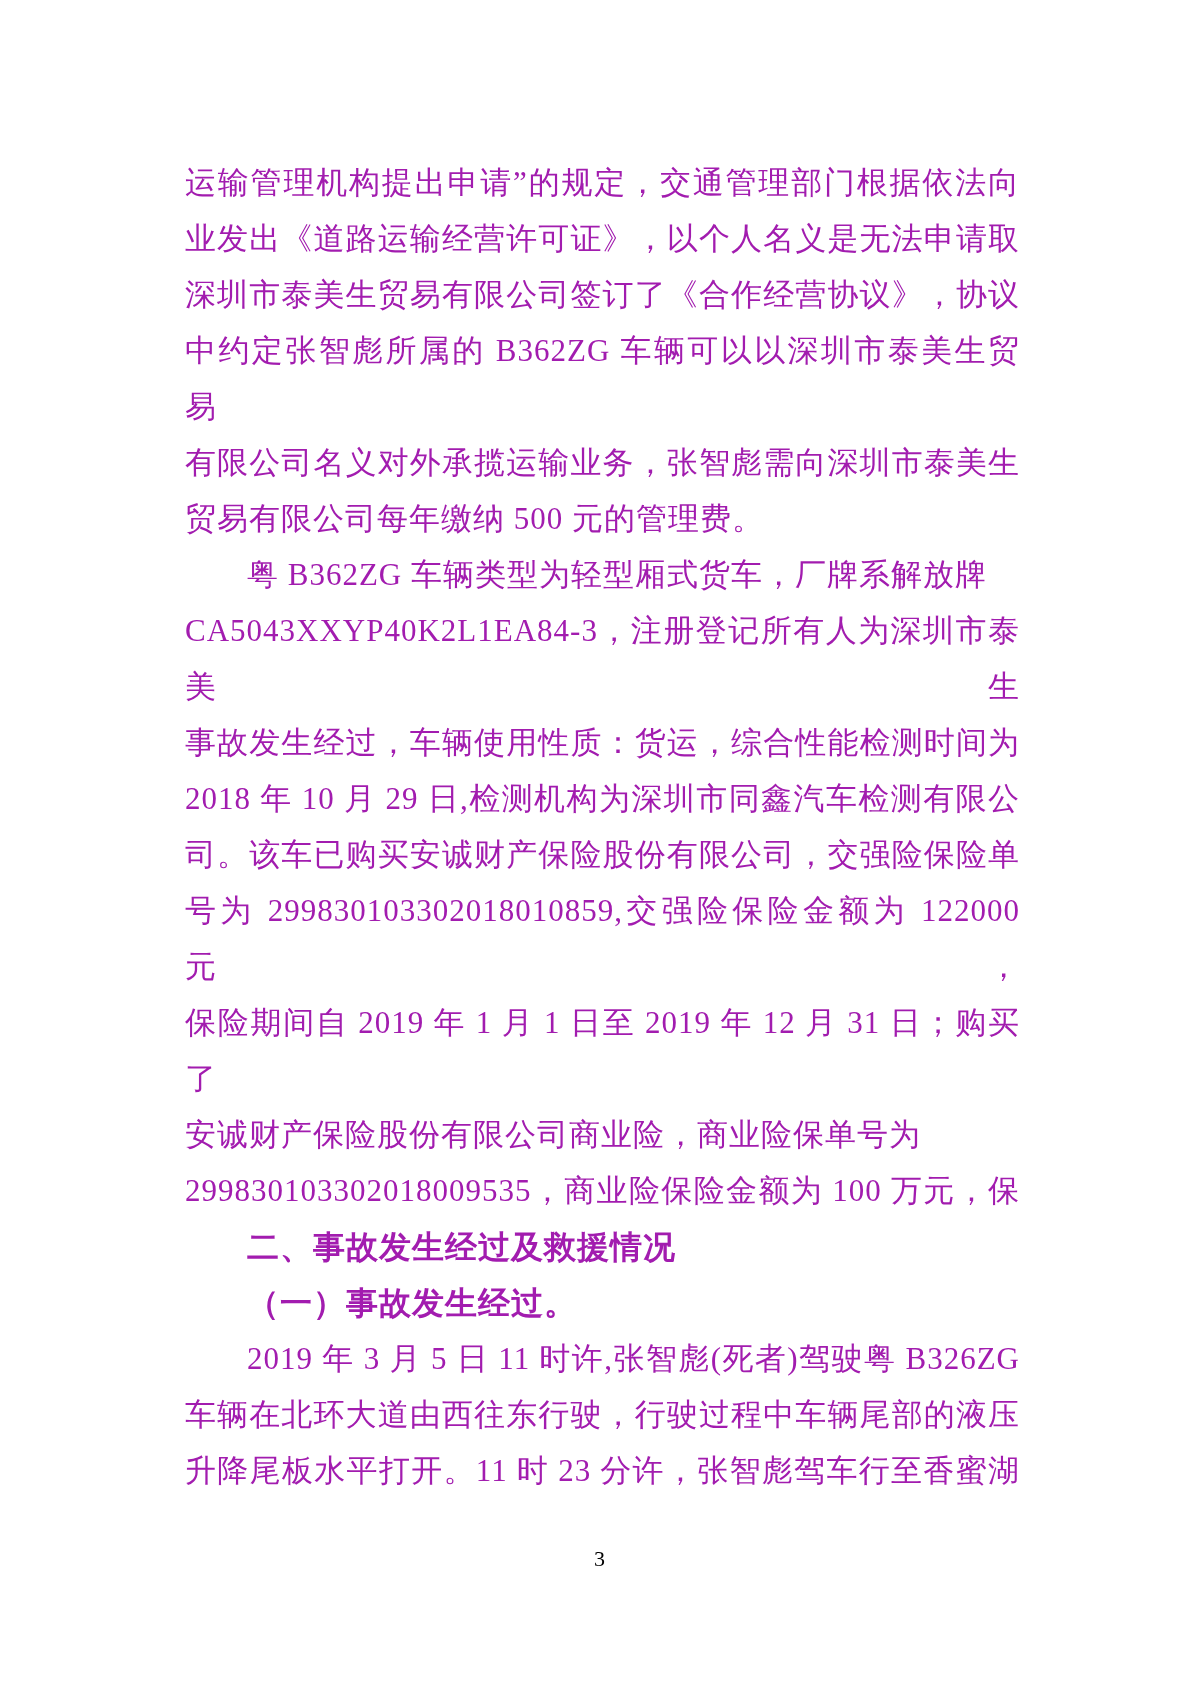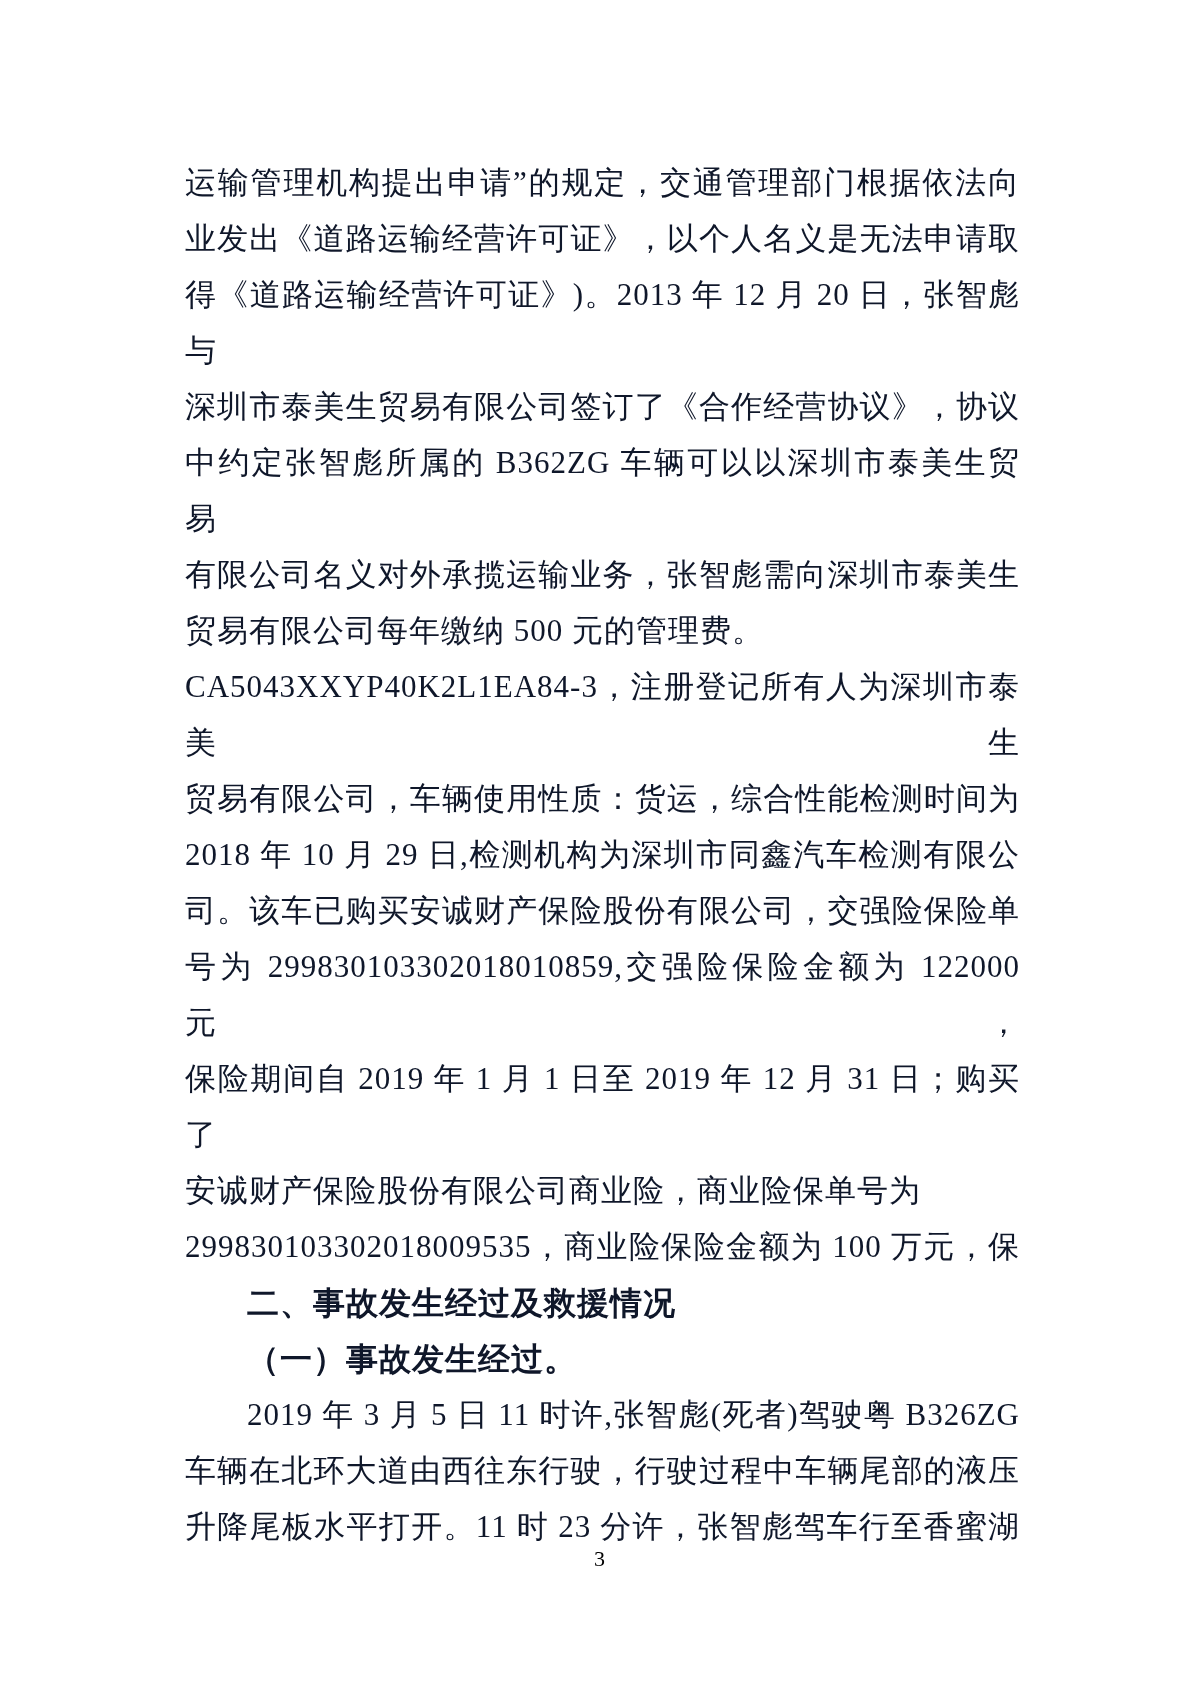--- a/index.html
+++ b/index.html
@@ -16,21 +16,21 @@
   .content {
     position: absolute;
     left: 185px;
     top: 155px;
     width: 835px;
   }
   .line {
     font-family: "Liberation Serif", serif;
     font-size: 31px;
     line-height: 56px;
-    color: #0f172a;
+    color: #a21caf;
     letter-spacing: 1px;
     white-space: normal;
   }
   .j {
     text-align: justify;
     text-align-last: justify;
     text-justify: inter-character;
   }
   .l {
     text-align: left;
@@ -59,27 +59,27 @@
     font-size: 22px;
     color: #000000;
   }
 </style>
 </head>
 <body>
 
 <div class="content" id="lines-root">
     <div class="line j">运输管理机构提出申请”的规定，交通管理部门根据依法向</div>
     <div class="line j">业发出《道路运输经营许可证》，以个人名义是无法申请取</div>
-    <div class="line j">得《道路运输经营许可证》)。2013 年 12 月 20 日，张智彪与</div>
     <div class="line j">深圳市泰美生贸易有限公司签订了《合作经营协议》，协议</div>
     <div class="line j">中约定张智彪所属的 B362ZG 车辆可以以深圳市泰美生贸易</div>
     <div class="line j">有限公司名义对外承揽运输业务，张智彪需向深圳市泰美生</div>
     <div class="line l">贸易有限公司每年缴纳 500 元的管理费。</div>
+    <div class="line l ind">粤 B362ZG 车辆类型为轻型厢式货车，厂牌系解放牌</div>
     <div class="line j">CA5043XXYP40K2L1EA84-3，注册登记所有人为深圳市泰美生</div>
-    <div class="line j">贸易有限公司，车辆使用性质：货运，综合性能检测时间为</div>
+    <div class="line j">事故发生经过，车辆使用性质：货运，综合性能检测时间为</div>
     <div class="line j">2018 年 10 月 29 日,检测机构为深圳市同鑫汽车检测有限公</div>
     <div class="line j">司。该车已购买安诚财产保险股份有限公司，交强险保险单</div>
     <div class="line j">号为 299830103302018010859,交强险保险金额为 122000 元，</div>
     <div class="line j">保险期间自 2019 年 1 月 1 日至 2019 年 12 月 31 日；购买了</div>
     <div class="line l">安诚财产保险股份有限公司商业险，商业险保单号为</div>
     <div class="line j">299830103302018009535，商业险保险金额为 100 万元，保</div>
     <div class="line l ind h1s">二、事故发生经过及救援情况</div>
     <div class="line l ind h2s">（一）事故发生经过。</div>
     <div class="line j ind">2019 年 3 月 5 日 11 时许,张智彪(死者)驾驶粤 B326ZG</div>
     <div class="line j">车辆在北环大道由西往东行驶，行驶过程中车辆尾部的液压</div>

